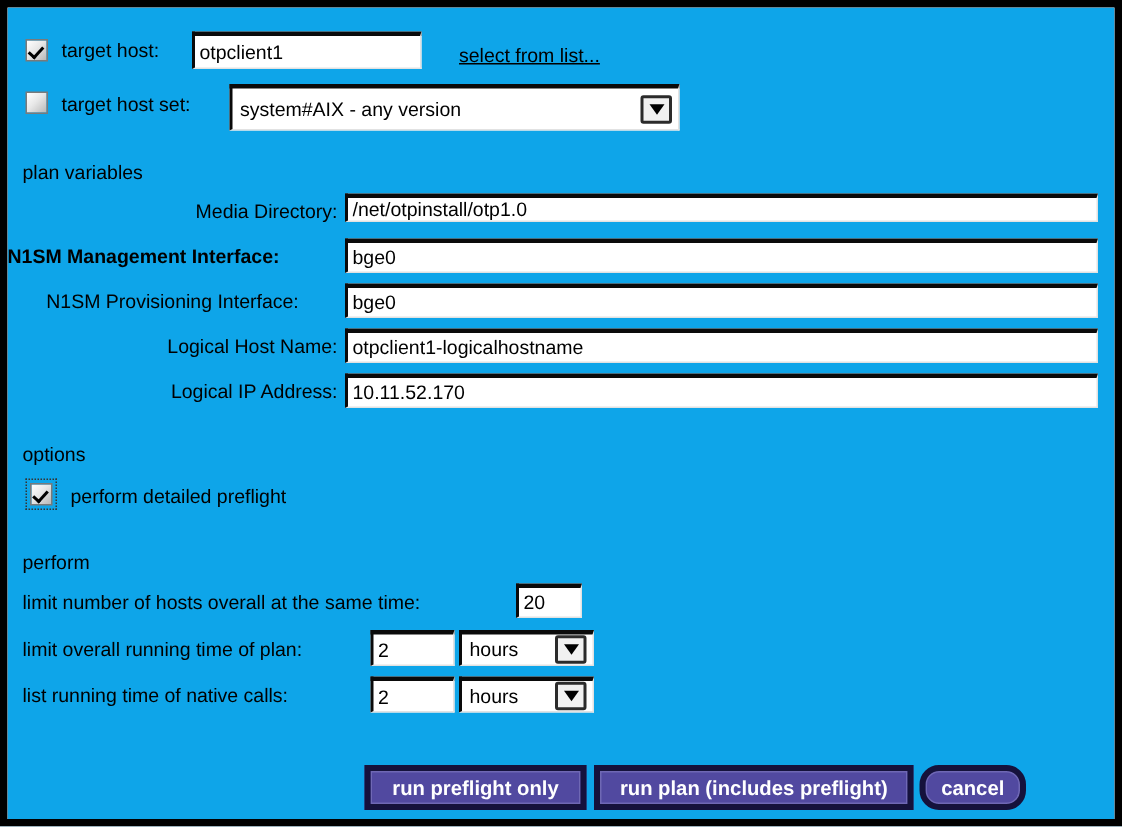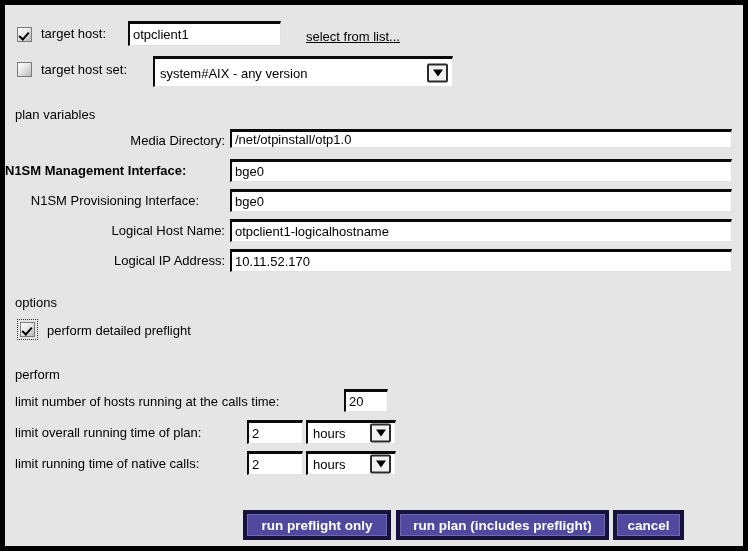--- a/index.html
+++ b/index.html
@@ -18,21 +18,21 @@
     box-sizing: border-box;
     background: #ffffff;
     border: 5px solid #000000;
     overflow: hidden;
   }
   .canvas {
     position: absolute;
     left: 0; top: 0;
     width: 738px;
     height: 541px;
-    background: #e5e5e5;
+    background: #0ea5e9;
   }
 
   
   .lbl {
     font-size: 13px;
     color: #000000;
     line-height: 14px;
     white-space: nowrap;
   }
   .section-title {
@@ -202,39 +202,39 @@
 
     <div class="abs" style="left:12px; top:314px;">
       <span class="cbox-focus">
         <span class="cbox checked"></span>
       </span>
     </div>
     <div class="abs lbl" style="left:42px; top:319px;">perform detailed preflight</div>
 
     <div class="abs section-title" style="left:10px; top:362px;">perform</div>
 
-    <div class="abs lbl" style="left:10px; top:390px;">limit number of hosts running at the calls time:</div>
+    <div class="abs lbl" style="left:10px; top:390px;">limit number of hosts overall at the same time:</div>
     <input class="field abs" type="text" style="left: 339px; top: 384px; width: 44px; height: 23px;" value="20">
 
     <div class="abs lbl" style="left:10px; top:421px;">limit overall running time of plan:</div>
     <input class="field abs" type="text" style="left: 242px; top: 415px; width: 56px; height: 24px;" value="2">
     <div class="combo abs" style="left:301px; top:415px; width:90px; height:24px;">
       <span class="combo-text">hours</span>
       <span class="combo-btn">
         <span class="tri"></span>
       </span>
     </div>
 
-    <div class="abs lbl" style="left:10px; top:452px;">limit running time of native calls:</div>
+    <div class="abs lbl" style="left:10px; top:452px;">list running time of native calls:</div>
     <input class="field abs" type="text" style="left: 242px; top: 446px; width: 56px; height: 24px;" value="2">
     <div class="combo abs" style="left:301px; top:446px; width:90px; height:24px;">
       <span class="combo-text">hours</span>
       <span class="combo-btn">
         <span class="tri"></span>
       </span>
     </div>
 
     <div class="btn abs" style="left:238px; top:505px; width:148px; height:30px;">run preflight only</div>
     <div class="btn abs" style="left:391px; top:505px; width:213px; height:30px;">run plan (includes preflight)</div>
-    <div class="btn abs" style="left:608px; top:505px; width:71px; height:30px;">cancel</div>
+    <div class="btn abs" style="left:608px; top:505px; width:71px; height:30px;border-radius:13px;">cancel</div>
 
   </div>
 </div>
 
 </body></html>

